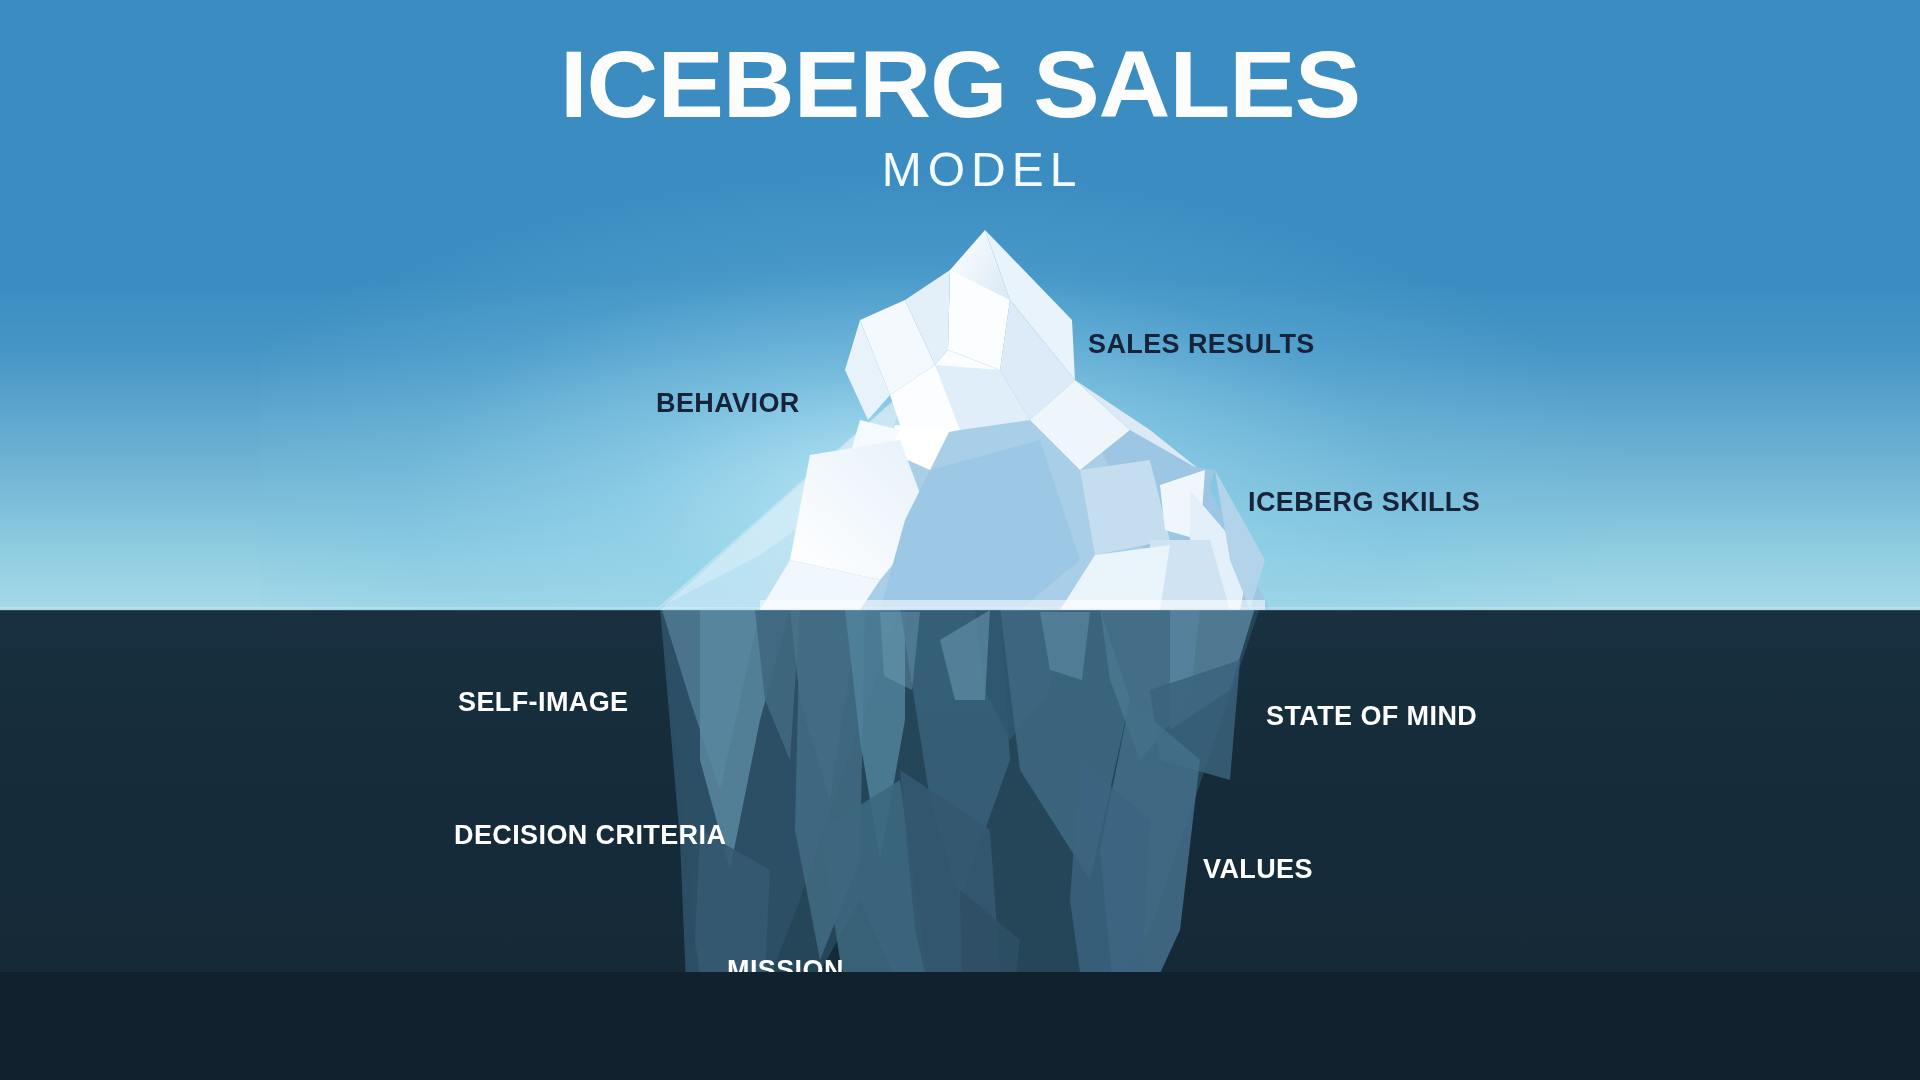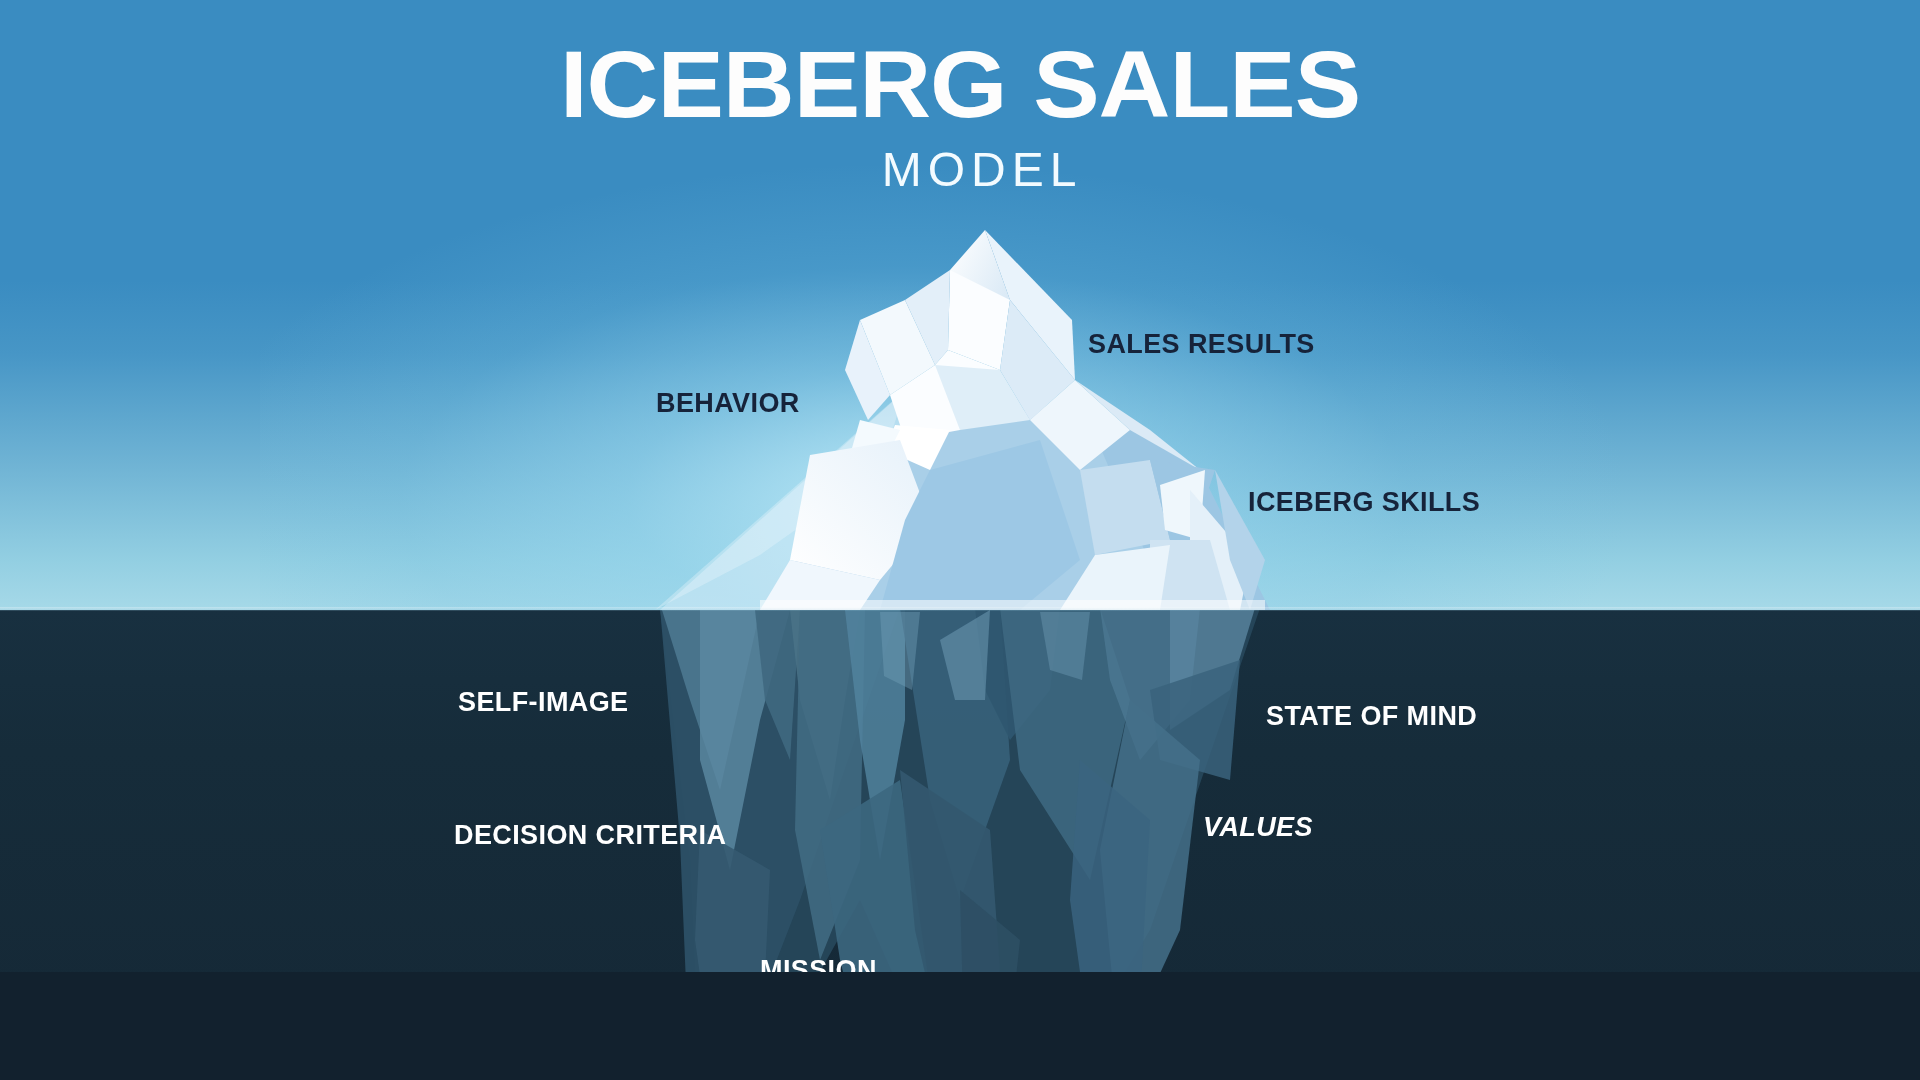--- a/index.html
+++ b/index.html
@@ -65,22 +65,22 @@
     letter-spacing:.4px;
   }
   .lbl.above{color:#16233a;font-size:27px;}
   .lbl.below{color:#ffffff;font-size:27px;}
   .l-sales   {left:1088px;top:318px;margin-top:13px;}
   .l-behavior{left:656px;top:390px;}
   .l-selling {left:1248px;top:489px;}
   .l-self    {left:446px;top:689px;margin-left:12px;}
   .l-state   {left:1266px;top:703px;}
   .l-decision{left:454px;top:822px;}
-  .l-values  {left:1203px;top:814px;font-style:italic;}
-  .l-mission {left:760px;top:957px;}
+  .l-values  {left:1203px;top:856px;}
+  .l-mission {left:727px;top:957px;}
 </style>
 </head>
 <body>
 
 <div id="stage">
 
   <div class="sky"></div>
   <div class="sky-glow"></div>
   <div class="sea"></div>
 

